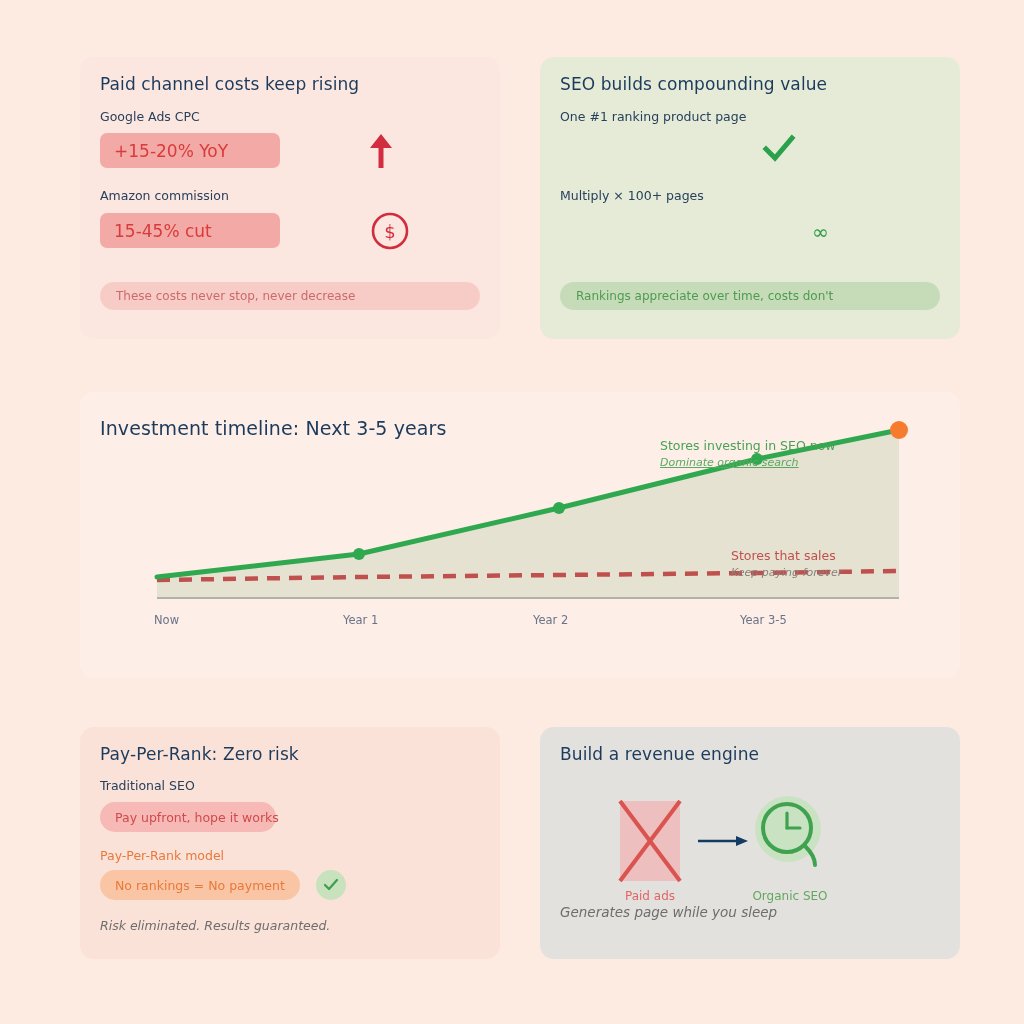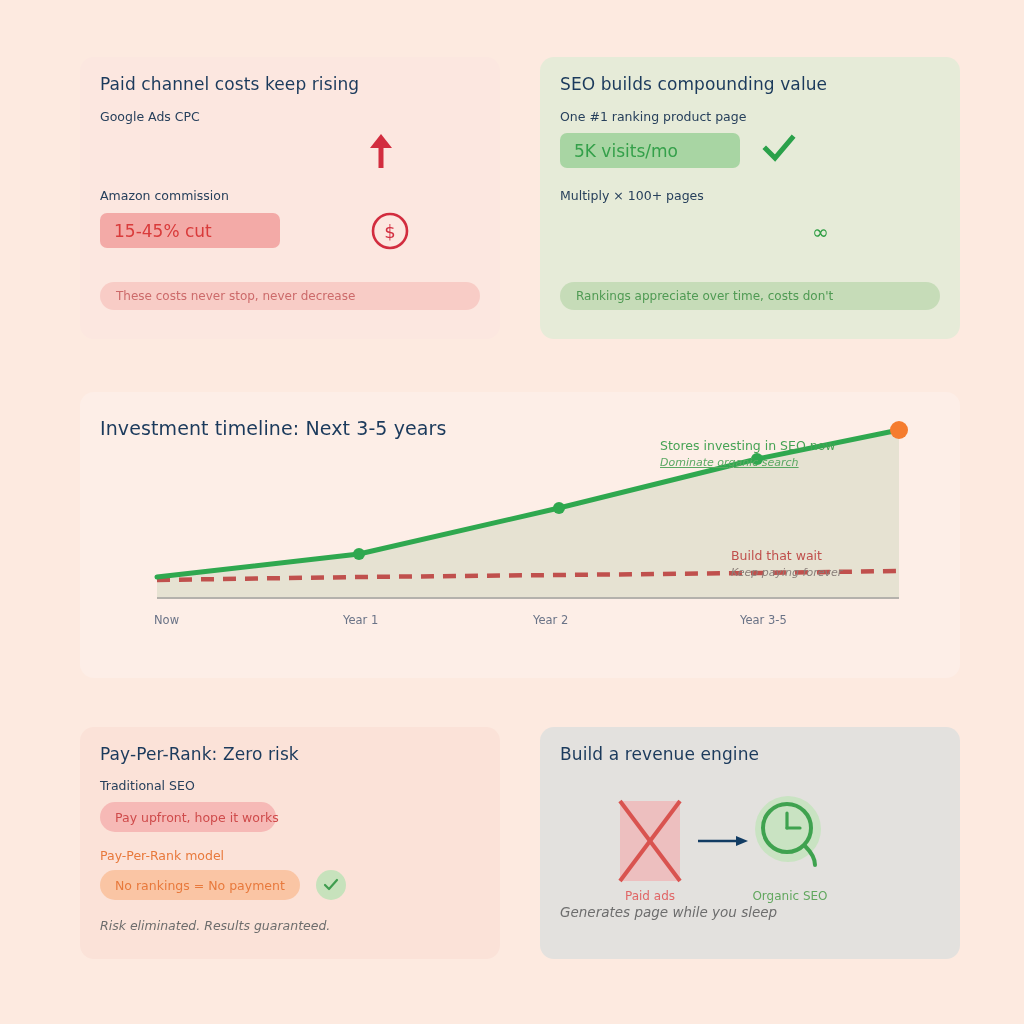--- a/index.html
+++ b/index.html
@@ -173,20 +173,21 @@
 </head>
 <body>
 
 <div class="stage">
 
   <div class="card" id="card-paid">
     <div class="card-title" style="left:20px; top:17px;">Paid channel costs keep rising</div>
 
     <div class="sub-label" style="left:20px; top:52px;">Google Ads CPC</div>
 
+    <div class="value-pill pill-red" style="left:20px; top:76px; width:180px; height:35px;">+15-20% YoY</div>
 
     <span class="icon-abs" style="left:288px; top:75px;">
       <svg width="26" height="38" viewBox="0 0 26 38">
         <line x1="13" y1="36" x2="13" y2="12" stroke="#d22d3f" stroke-width="5"></line>
         <polygon points="13,2 24,16 2,16" fill="#d22d3f"></polygon>
       </svg>
     </span>
 
     <div class="sub-label" style="left:20px; top:131px;">Amazon commission</div>
 
@@ -200,21 +201,20 @@
     </span>
 
     <div class="footer-banner banner-red" style="left:20px; top:282px; width:380px; height:28px; top:225px;">These costs never stop, never decrease</div>
   </div>
 
   <div class="card" id="card-seo">
     <div class="card-title" style="left:20px; top:17px;">SEO builds compounding value</div>
 
     <div class="sub-label" style="left:20px; top:52px;">One #1 ranking product page</div>
 
-    <div class="value-pill pill-green" style="left:20px; top:76px; width:180px; height:35px;">5K visits/mo</div>
 
     <span class="icon-abs" style="left:760px; top:76px; left:222px;">
       <svg width="34" height="32" viewBox="0 0 34 32">
         <polyline points="4,16 13,25 30,5" fill="none" stroke="#2aa14a" stroke-width="5" stroke-linecap="square" stroke-linejoin="miter"></polyline>
       </svg>
     </span>
 
     <div class="sub-label" style="left:20px; top:131px;">Multiply × 100+ pages</div>
 
 
@@ -238,21 +238,21 @@
 
       <circle cx="279" cy="162" r="6" fill="#2fa84f"></circle>
       <circle cx="479" cy="116" r="6" fill="#2fa84f"></circle>
       <circle cx="677" cy="67" r="6" fill="#2fa84f"></circle>
       <circle cx="819" cy="38" r="9" fill="#f57c2e"></circle>
     </svg>
 
     <div class="anno-title anno-green-title" style="left:580px; top:46px;">Stores investing in SEO now</div>
     <div class="anno-sub anno-green-sub" style="left:580px; top:64px;text-decoration:underline;">Dominate organic search</div>
 
-    <div class="anno-title anno-red-title" style="left:651px; top:156px;">Build that wait</div>
+    <div class="anno-title anno-red-title" style="left:651px; top:156px;">Stores that sales</div>
     <div class="anno-sub anno-red-sub" style="left:651px; top:174px;">Keep paying forever</div>
 
     <div class="axis-label" style="left:74px; top:221px;">Now</div>
     <div class="axis-label" style="left:263px; top:221px;">Year 1</div>
     <div class="axis-label" style="left:453px; top:221px;">Year 2</div>
     <div class="axis-label" style="left:645px; top:221px;margin-left:15px;">Year 3-5</div>
   </div>
 
   <div class="card" id="card-ppr">
     <div class="card-title" style="left:20px; top:17px;">Pay-Per-Rank: Zero risk</div>

